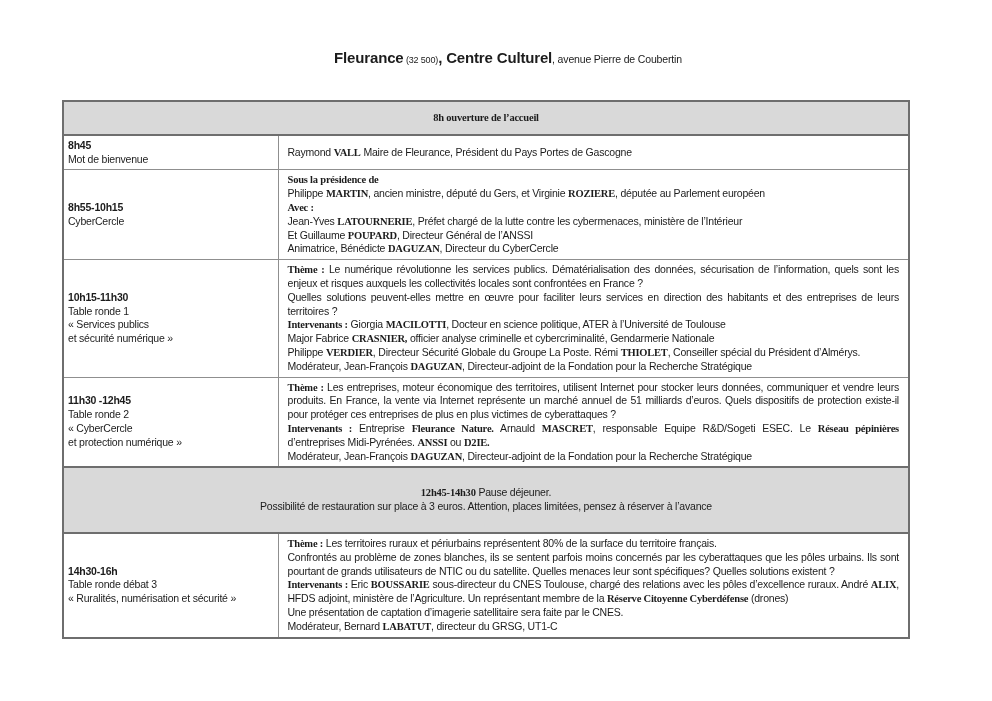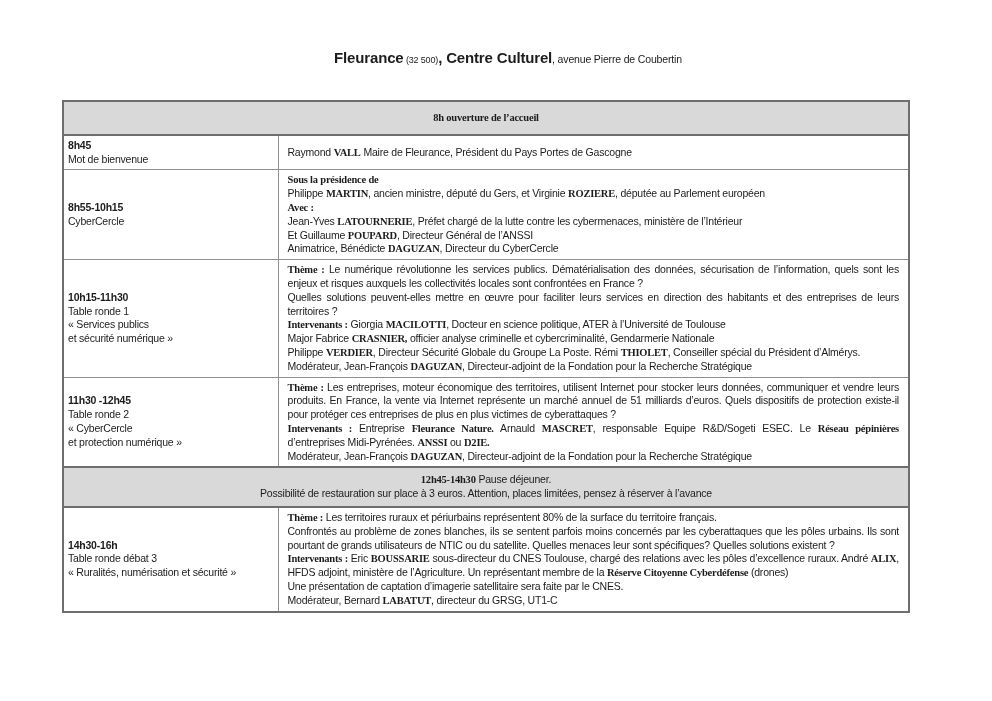--- a/index.html
+++ b/index.html
@@ -23,21 +23,21 @@
   .t-addr{font-size:10.5px;font-weight:normal;}
   table.program{
     position:absolute;top:100px;left:62px;width:848px;
     border-collapse:collapse;table-layout:fixed;
     font-size:10.5px;line-height:13.8px;letter-spacing:-0.02em;
     border:2px solid var(--border-outer);
   }
   col.time-col{width:215px;}
   td{border:1px solid var(--border);vertical-align:middle;}
   .banner-cell{
-    background:var(--header-bg);text-align:center;padding:5px 10px;
+    background:var(--header-bg);text-align:center;padding:18px 10px;
     border-top:2px solid var(--border-outer);border-bottom:2px solid var(--border-outer);
   }
   .header-cell{padding:9px 10px;}
   .time-cell{text-align:left;padding:3px 4px;}
   .time{font-weight:bold;}
   .desc-cell{padding:3px 9px;vertical-align:middle;}
   .desc-cell .para{text-align:justify;}
   .para{margin:0;}
   b{font-weight:bold;font-family:Liberation Serif, serif;}
 </style>

